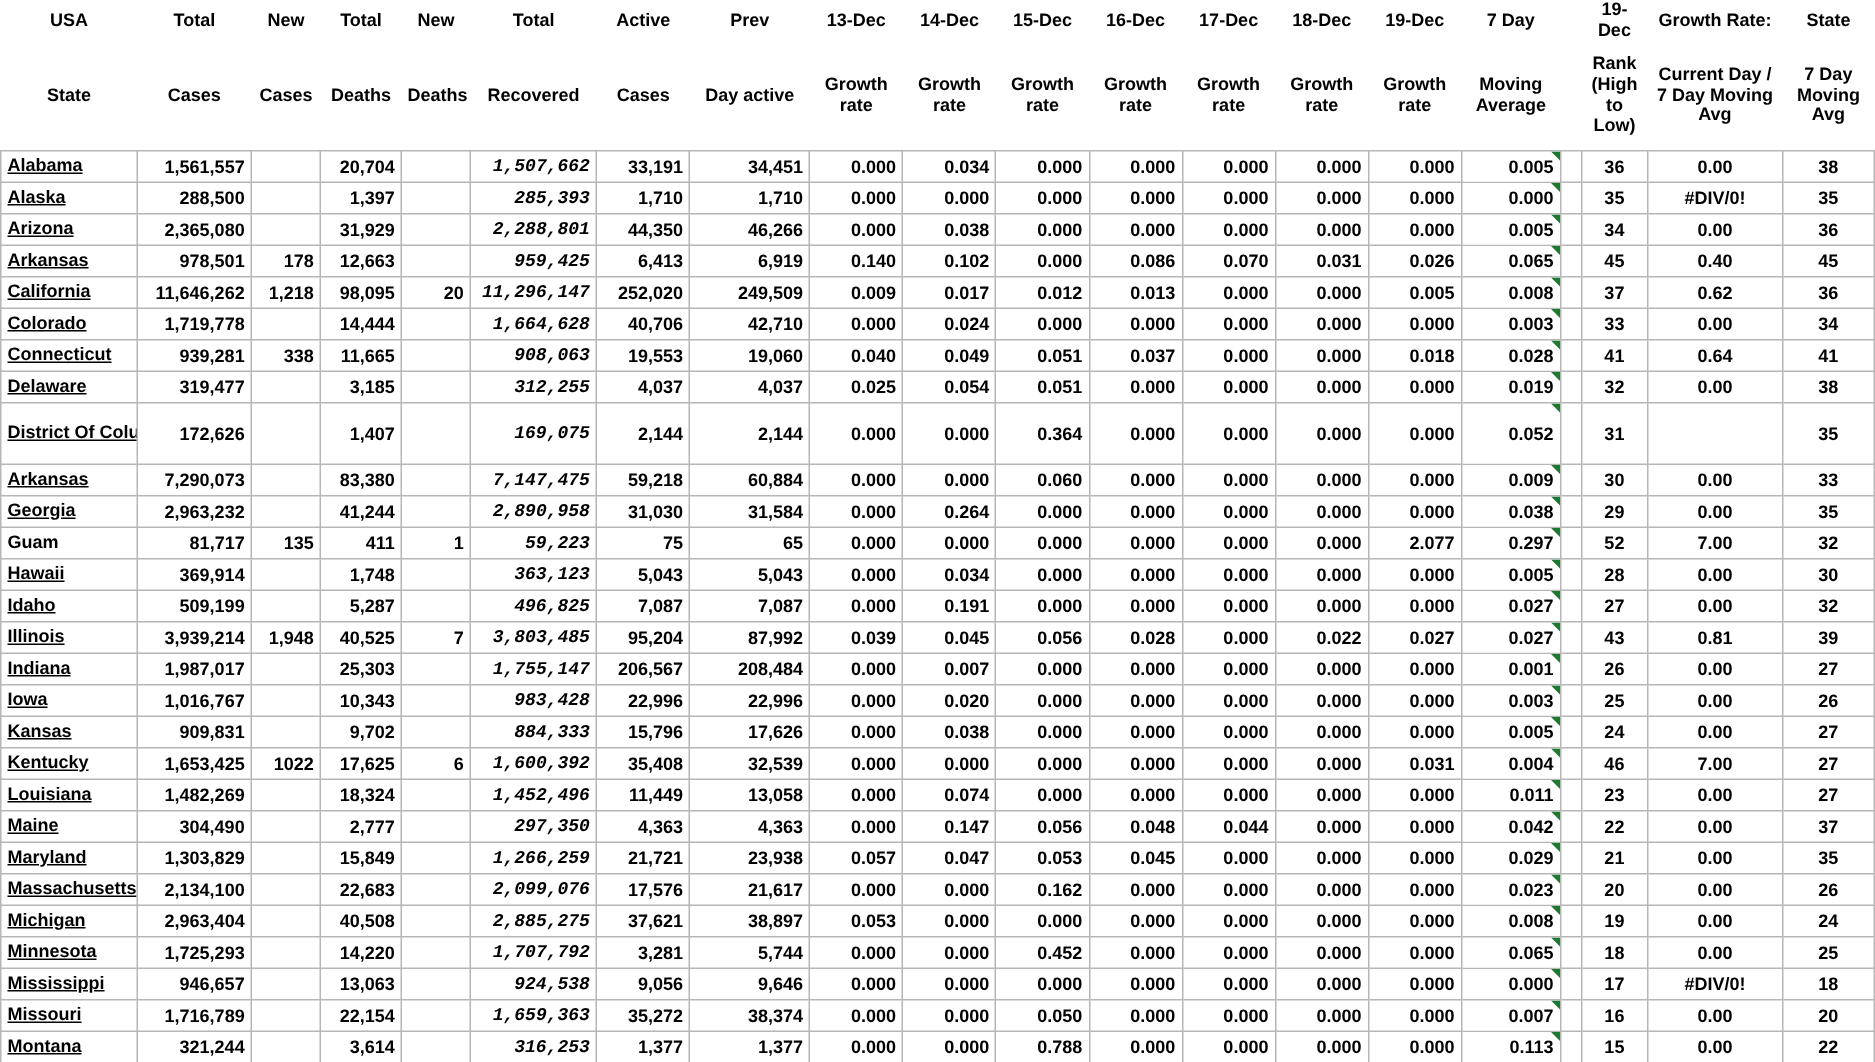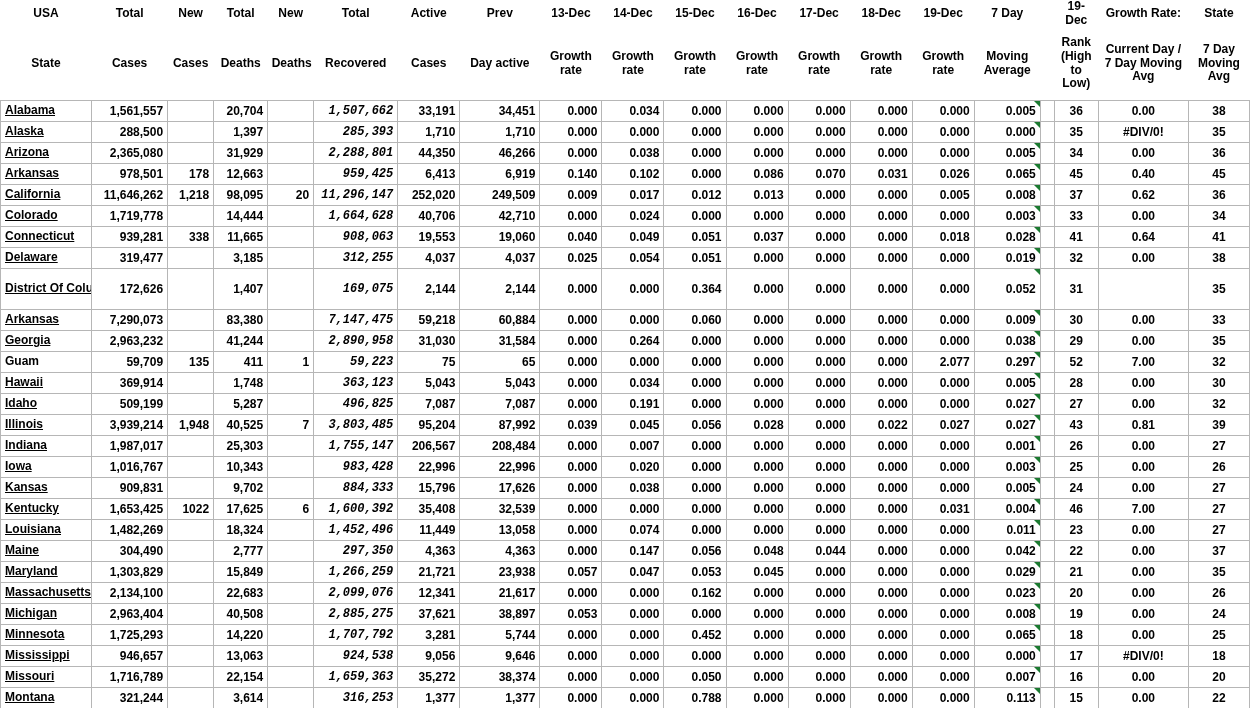--- a/index.html
+++ b/index.html
@@ -387,21 +387,21 @@
         <td class="num">0.000</td>
         <td class="num">0.000</td>
         <td class="num tri">0.038</td>
         <td class="blackcol"></td>
         <td class="center">29</td>
         <td class="center">0.00</td>
         <td class="center">35</td>
       </tr>
       <tr class="datarow">
         <td class="state plain">Guam</td>
-        <td class="num">59,709</td>
+        <td class="num">81,717</td>
         <td class="num">135</td>
         <td class="num">411</td>
         <td class="num">1</td>
         <td class="num ital">59,223</td>
         <td class="num">75</td>
         <td class="num">65</td>
         <td class="num">0.000</td>
         <td class="num">0.000</td>
         <td class="num">0.000</td>
         <td class="num">0.000</td>
@@ -634,21 +634,21 @@
         <td class="center">0.00</td>
         <td class="center">35</td>
       </tr>
       <tr class="datarow">
         <td class="state">Massachusetts</td>
         <td class="num">2,134,100</td>
         <td class="num"></td>
         <td class="num">22,683</td>
         <td class="num"></td>
         <td class="num ital">2,099,076</td>
-        <td class="num">12,341</td>
+        <td class="num">17,576</td>
         <td class="num">21,617</td>
         <td class="num">0.000</td>
         <td class="num">0.000</td>
         <td class="num">0.162</td>
         <td class="num">0.000</td>
         <td class="num">0.000</td>
         <td class="num">0.000</td>
         <td class="num">0.000</td>
         <td class="num tri">0.023</td>
         <td class="blackcol"></td>

